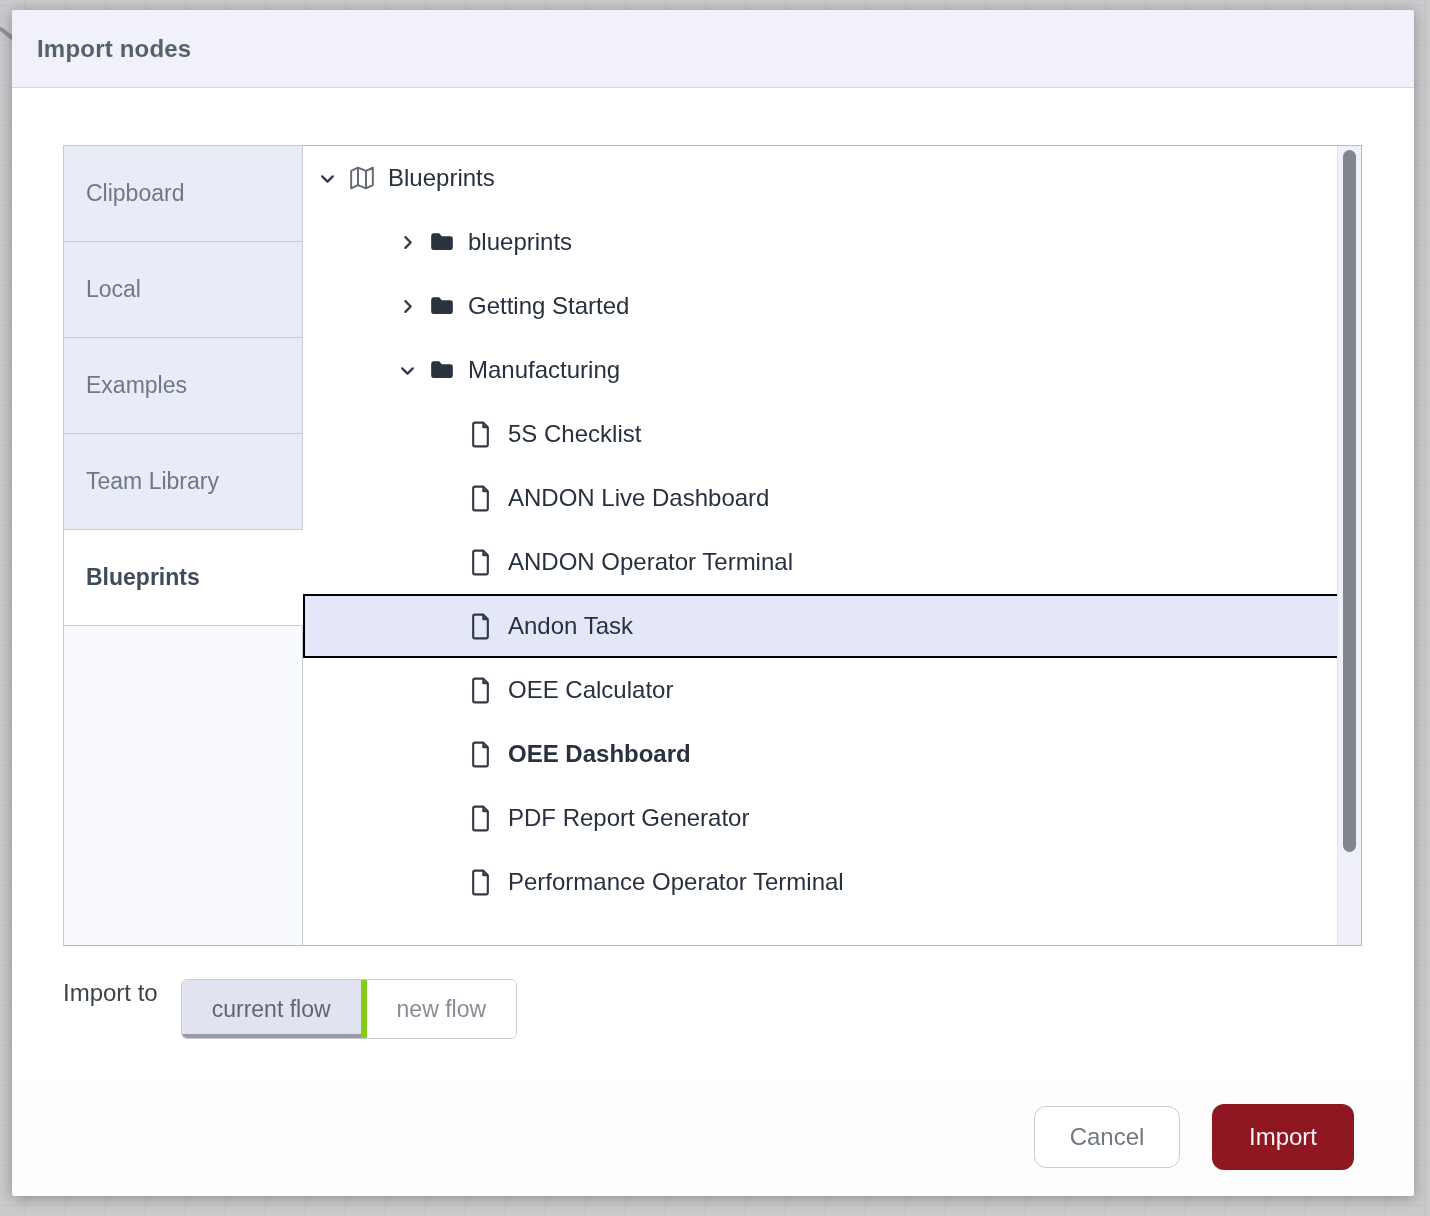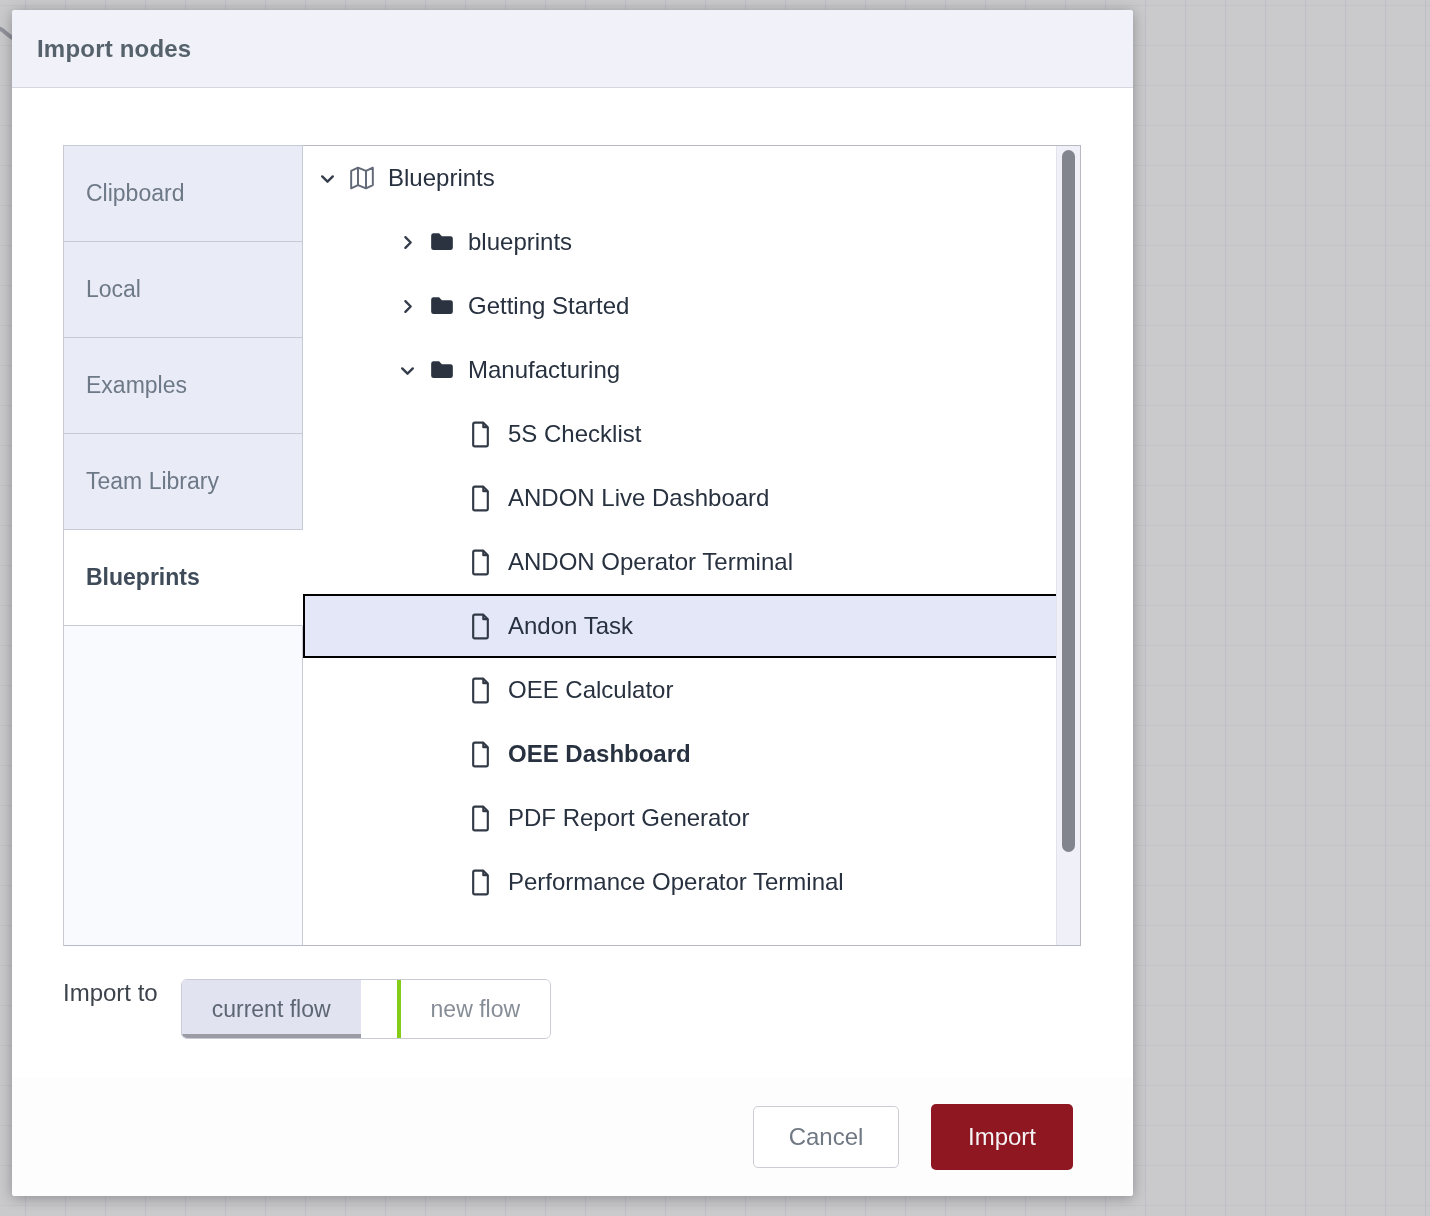--- a/index.html
+++ b/index.html
@@ -11,21 +11,21 @@
     background-image:
       linear-gradient(to right, #bdbec8 1px, transparent 1px),
       linear-gradient(to bottom, #c2c3cb 1px, transparent 1px);
     background-size: 40px 40px;
     background-position: 25px 5px;
   }
   .wire-svg { position:absolute; left:0; top:0; }
 
   
   .dialog {
-    position:absolute; left:12px; top:10px; width:1121px; height:1186px;
+    position:absolute; left:12px; top:10px; width:1402px; height:1186px;
     background:#fff; border-radius:3px;
     box-shadow: 0 2px 14px rgba(0,0,0,0.30);
     display:flex; flex-direction:column;
   }
   .dlg-header {
     height:78px; flex:0 0 78px;
     background:#f0f1f9; border-bottom:1px solid #d6d7e3;
     border-radius:3px 3px 0 0;
     display:flex; align-items:center; padding-left:25px;
   }
@@ -80,39 +80,39 @@
   }
   .scrollbar-thumb {
     position:absolute; top:4px; left:5px; width:13px; height:702px;
     background:#82858e; border-radius:7px;
   }
 
   
   .import-to-row { margin-top:33px; display:flex; align-items:flex-start; }
   .import-to-label { font-size:24px; color:#3c434b; margin-right:23px; }
   .toggle-group {
-    display:inline-flex; border:1px solid #c9cbd6; border-radius:6px; overflow:hidden;gap:36px;
+    display:inline-flex; border:1px solid #c9cbd6; border-radius:6px; overflow:hidden;
   }
   .toggle-btn {
     height:58px; display:flex; align-items:center; padding:0 30px;
     font-size:23px; background:#fff; color:#878d97; cursor:pointer; border:none;
     font-family:inherit;
   }
-  .toggle-btn + .toggle-btn { border-left:4px solid #84cc16; }
+  .toggle-btn + .toggle-btn { border-left:6px solid #84cc16; }
   .toggle-btn.selected {
     background:#e2e3f1; color:#5d6673;
     box-shadow: inset 0 -4px 0 #9a9ba5;
   }
 
   
   .dlg-footer {
     flex:0 0 118px; display:flex; align-items:center; justify-content:flex-end;
     padding-right:60px; background:#fdfdfe; border-radius:0 0 3px 3px;
   }
-  .btn { font-family:inherit; font-size:24px; border-radius:5px; cursor:pointer; }
+  .btn { font-family:inherit; font-size:24px; border-radius:12px; cursor:pointer; }
   .btn-cancel {
     width:146px; height:62px; background:#fff; color:#6f7883;
     border:1px solid #cccdd4; margin-right:32px;
   }
   .btn-import {
     width:142px; height:66px; background:#8e1722; color:#f4f4f6; border:none;
   }
 </style>
 </head>
 <body>

